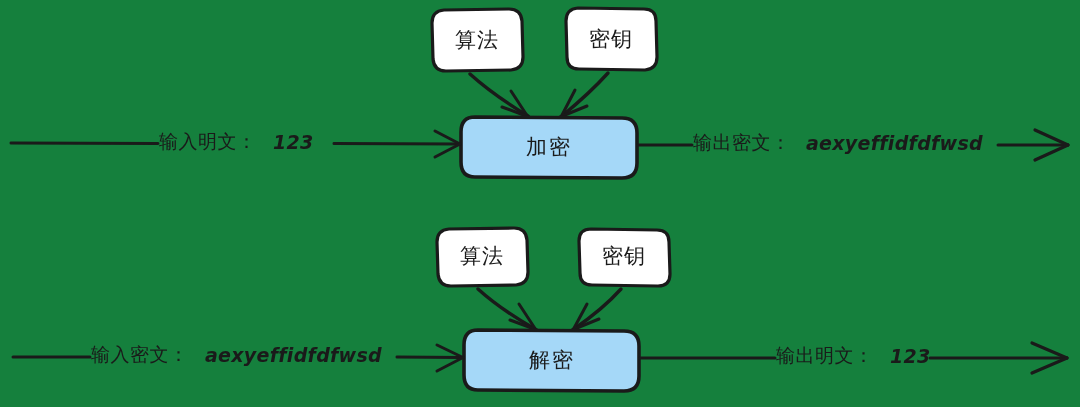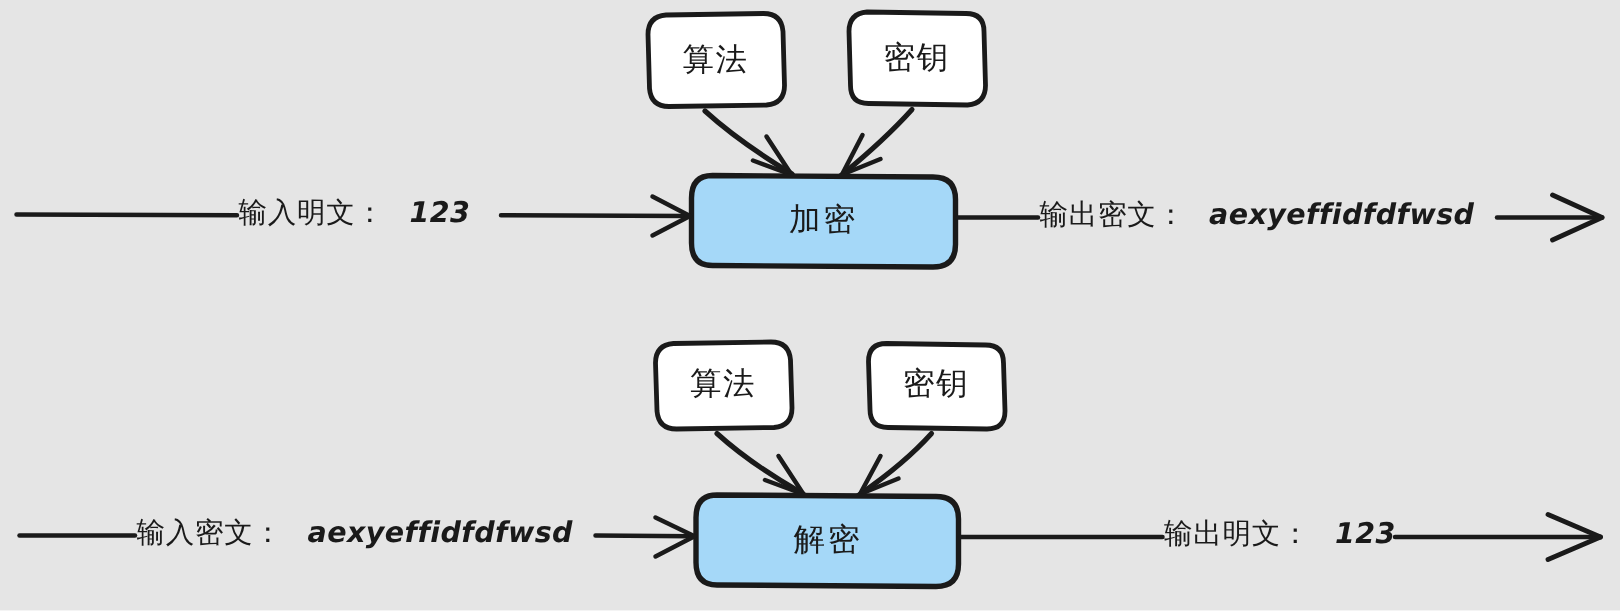--- a/index.html
+++ b/index.html
@@ -8,21 +8,21 @@
     padding: 0;
     background: #ffffff;
   }
   body {
     font-family: "Liberation Sans", "DejaVu Sans", sans-serif;
   }
   #canvas-wrap {
     position: relative;
     width: 1080px;
     height: 407px;
-    background: #e5e5e5;
+    background: #15803d;
     overflow: hidden;
   }
   svg#diagram {
     position: absolute;
     inset: 0;
     width: 1080px;
     height: 407px;
     display: block;
   }
   .node-label {

